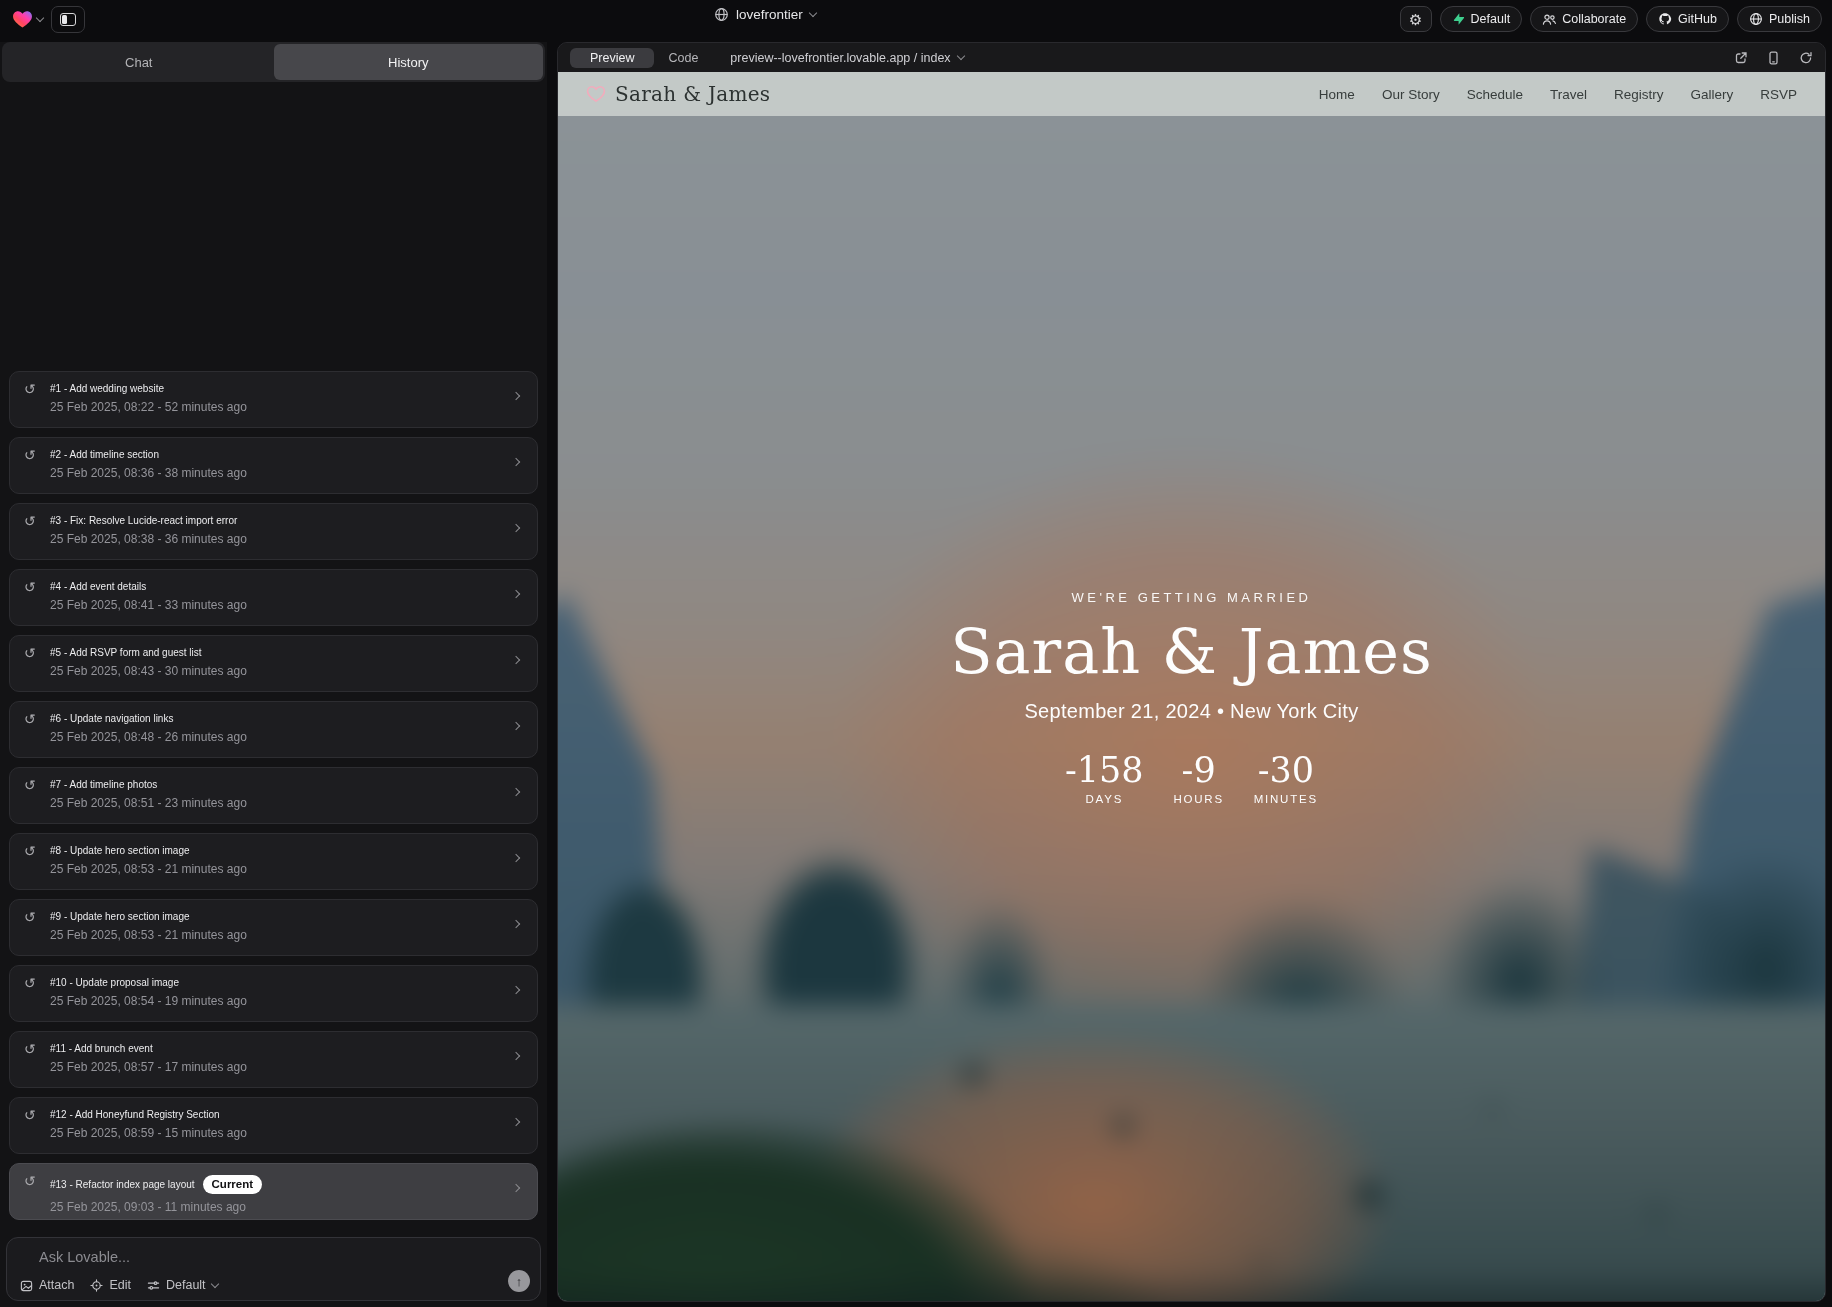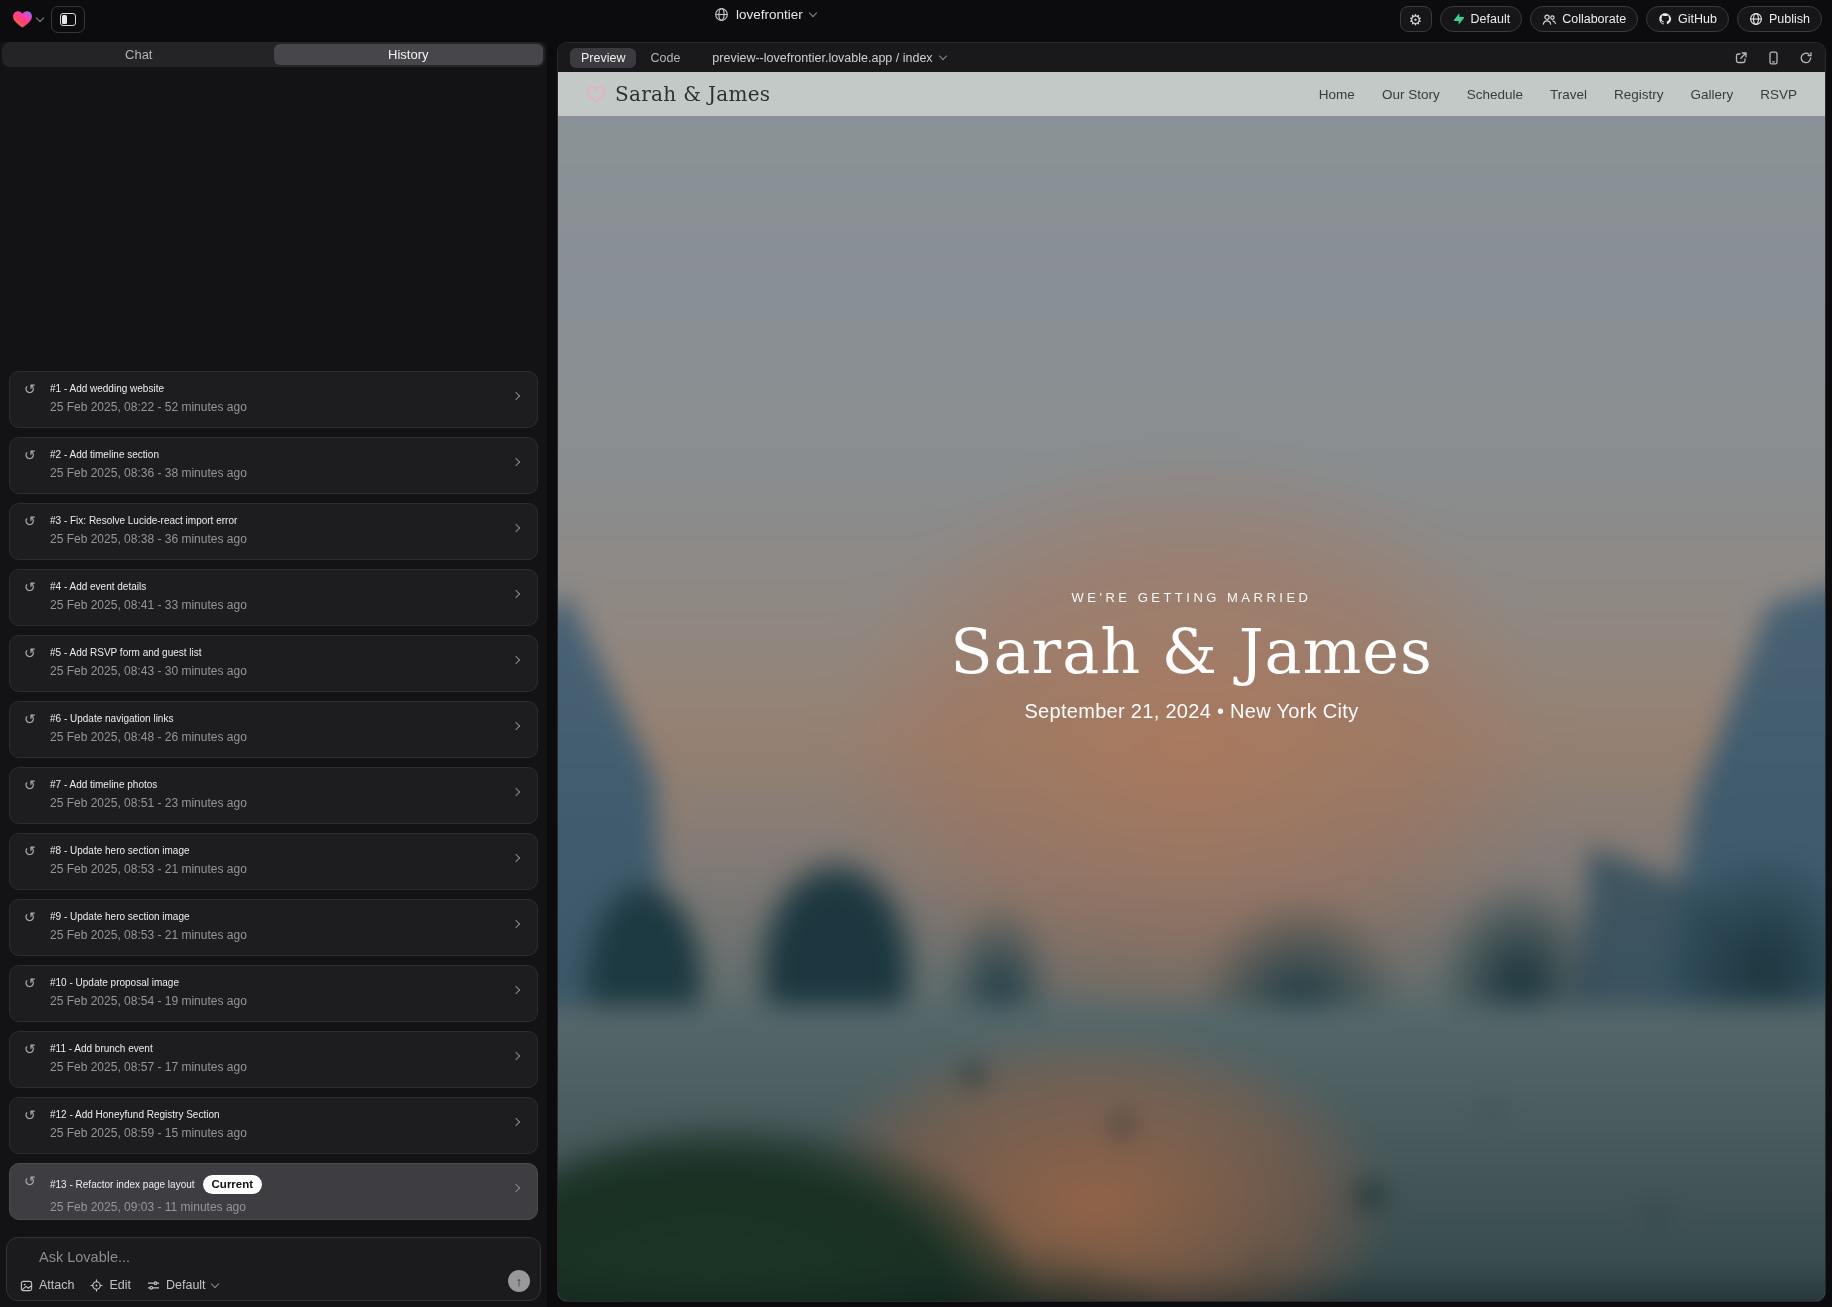--- a/index.html
+++ b/index.html
@@ -24,21 +24,21 @@
   .tb-btn { height:26px; display:flex; align-items:center; gap:6px; padding:0 11px;
             background:#161618; border:1px solid #39393d; border-radius:13px;
             color:#ececee; font-size:12.5px; cursor:pointer; white-space:nowrap; }
   .tb-btn.square { width:32px; justify-content:center; padding:0; border-radius:8px; }
   .gear-glyph { font-size:15px; color:#d8d8da; line-height:1; }
   svg.ic { display:block; }
 
   
   .sidebar { position:absolute; left:0; top:42px; width:547px; bottom:0; background:#131315;
              display:flex; flex-direction:column; }
-  .seg { margin:0 2px; height:25px; background:#242427; border-radius:8px; display:flex; padding:2px; }
+  .seg { margin:0 2px; height:40px; background:#242427; border-radius:8px; display:flex; padding:2px; }
   .seg-btn { flex:1; display:flex; align-items:center; justify-content:center;
              font-size:13px; color:#b3b3b6; border-radius:6px; cursor:pointer; }
   .seg-btn.active { background:#47474b; color:#f2f2f3; }
 
   .hist-list { margin-top:auto; padding:0 9px; }
   .hist-item { position:relative; height:57px; margin-bottom:9px; background:#1d1d20;
                border:1px solid #2d2d31; border-radius:10px; padding:11px 34px 0 40px; cursor:pointer; }
   .hist-item.current { background:#3e3e42; border-color:#4b4b50; }
   .hist-icon { position:absolute; left:14px; top:10px; font-size:14px; color:#a9a9ad; line-height:1; }
   .hist-title-row { display:flex; align-items:center; gap:8px; }
@@ -57,21 +57,21 @@
                   font-size:12.5px; color:#c2c2c6; }
   .c-act { display:flex; align-items:center; gap:6px; cursor:pointer; }
   .send-btn { position:absolute; right:10px; bottom:8px; width:22px; height:22px; border-radius:50%;
               background:#98989c; display:flex; align-items:center; justify-content:center; cursor:pointer;
               color:#1c1c1e; font-size:13px; font-weight:700; line-height:1; }
 
   
   .panel { position:absolute; left:557px; right:6px; top:42px; bottom:5px;
            background:#19191b; border:1px solid #29292d; border-radius:10px; overflow:hidden; }
   .ptoolbar { height:29px; display:flex; align-items:center; padding:0 12px; gap:10px; background:#19191b; }
-  .pill { background:#3b3b3f; color:#f0f0f2; font-size:12.5px; padding:3px 11px; border-radius:6px; cursor:pointer; }
+  .pill { background:#3b3b3f; color:#f0f0f2; font-size:12.5px; padding:3px 20px; border-radius:6px; cursor:pointer; }
   .ghost-tab { color:#b6b6ba; font-size:12.5px; padding:3px 4px; cursor:pointer; }
   .purl { display:flex; align-items:center; gap:7px; margin-left:18px; color:#cfcfd3; font-size:12.5px; cursor:pointer; }
   .ptools { margin-left:auto; display:flex; align-items:center; gap:19px; color:#b9b9bd; }
   .ptools > span { cursor:pointer; display:flex; }
 
   
   .site { position:absolute; left:0; right:0; top:29px; bottom:0; overflow:hidden; background:#8e979c; }
   .scene { position:absolute; inset:-50px; filter:blur(13px); }
   .sky { position:absolute; inset:0;
          background:linear-gradient(180deg,#a6aeb2 0%, #a0a9ae 20%, #a2a6a7 34%, #aa9f96 46%,
@@ -462,15 +462,31 @@
   <a class="nav-link">Gallery</a>
 
   <a class="nav-link">RSVP</a>
 </nav>
     </header>
 
     <div class="hero">
       <div class="eyebrow">WE'RE GETTING MARRIED</div>
       <div class="hero-title">Sarah &amp; James</div>
       <div class="hero-date">September 21, 2024 • New York City</div>
+      <div class="countdown" id="countdown">
+  <div class="cd-cell">
+    <div class="cd-val">-158</div>
+    <div class="cd-label">DAYS</div>
+  </div>
+
+  <div class="cd-cell">
+    <div class="cd-val">-9</div>
+    <div class="cd-label">HOURS</div>
+  </div>
+
+  <div class="cd-cell">
+    <div class="cd-val">-30</div>
+    <div class="cd-label">MINUTES</div>
+  </div>
+</div>
     </div>
   </div>
 </main>
 
 </body></html>

